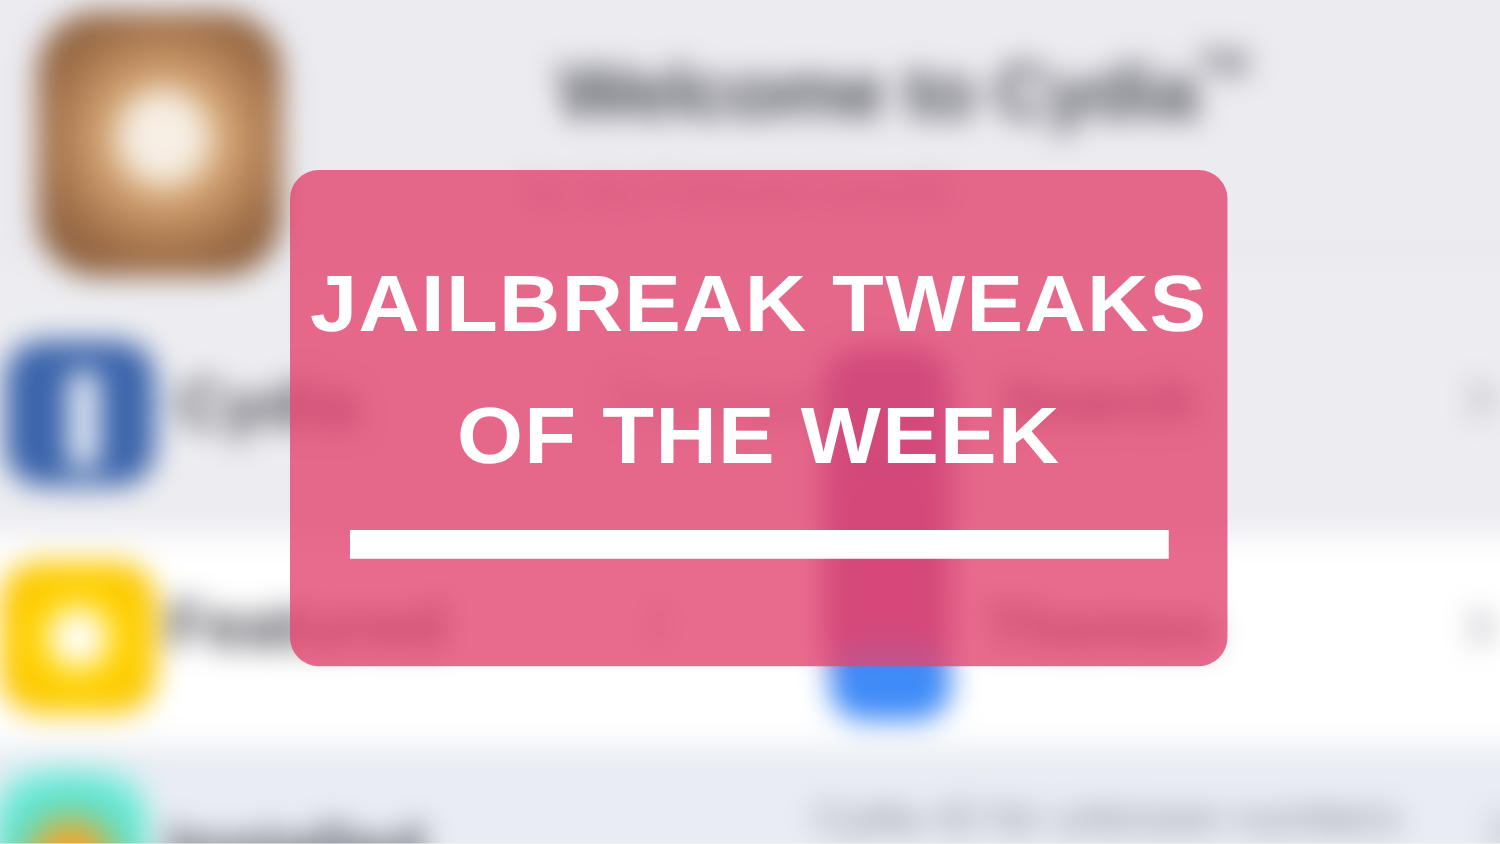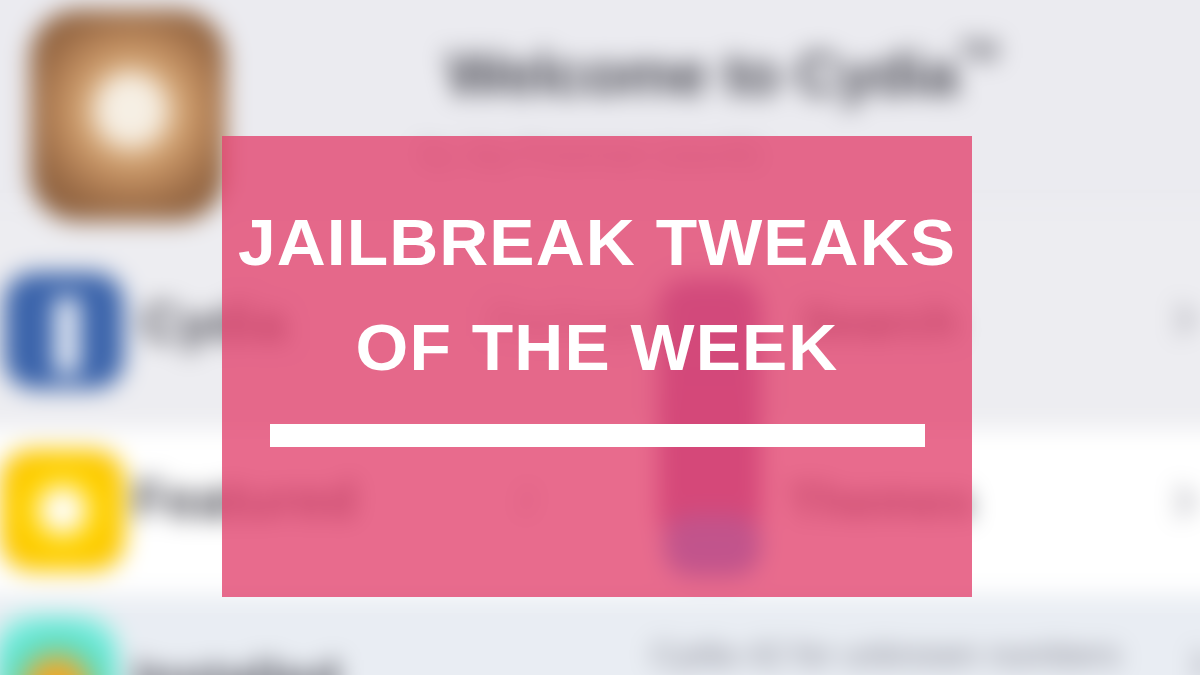--- a/index.html
+++ b/index.html
@@ -189,25 +189,26 @@
     border-top: 5px solid #9a9aa4;
     transform: rotate(45deg);
   }
   .chev-1 { left: 1136px; top: 310px; }
   .chev-2 { left: 1136px; top: 482px; }
   .chev-3 { left: 1152px; top: 636px; }
 
   
   #overlay-card {
     position: absolute;
-    left: 222px;
+    left: 232px;
     top: 136px;
     width: 750px;
-    height: 461px;
+    height: 397px;
     background: rgba(226, 70, 113, 0.80);
+    border-radius: 23px;
   }
 
   .ov-line {
     position: absolute;
     left: 0;
     width: 100%;
     text-align: center;
     color: #ffffff;
     font-weight: 700;
     font-family: "Liberation Sans", sans-serif;

